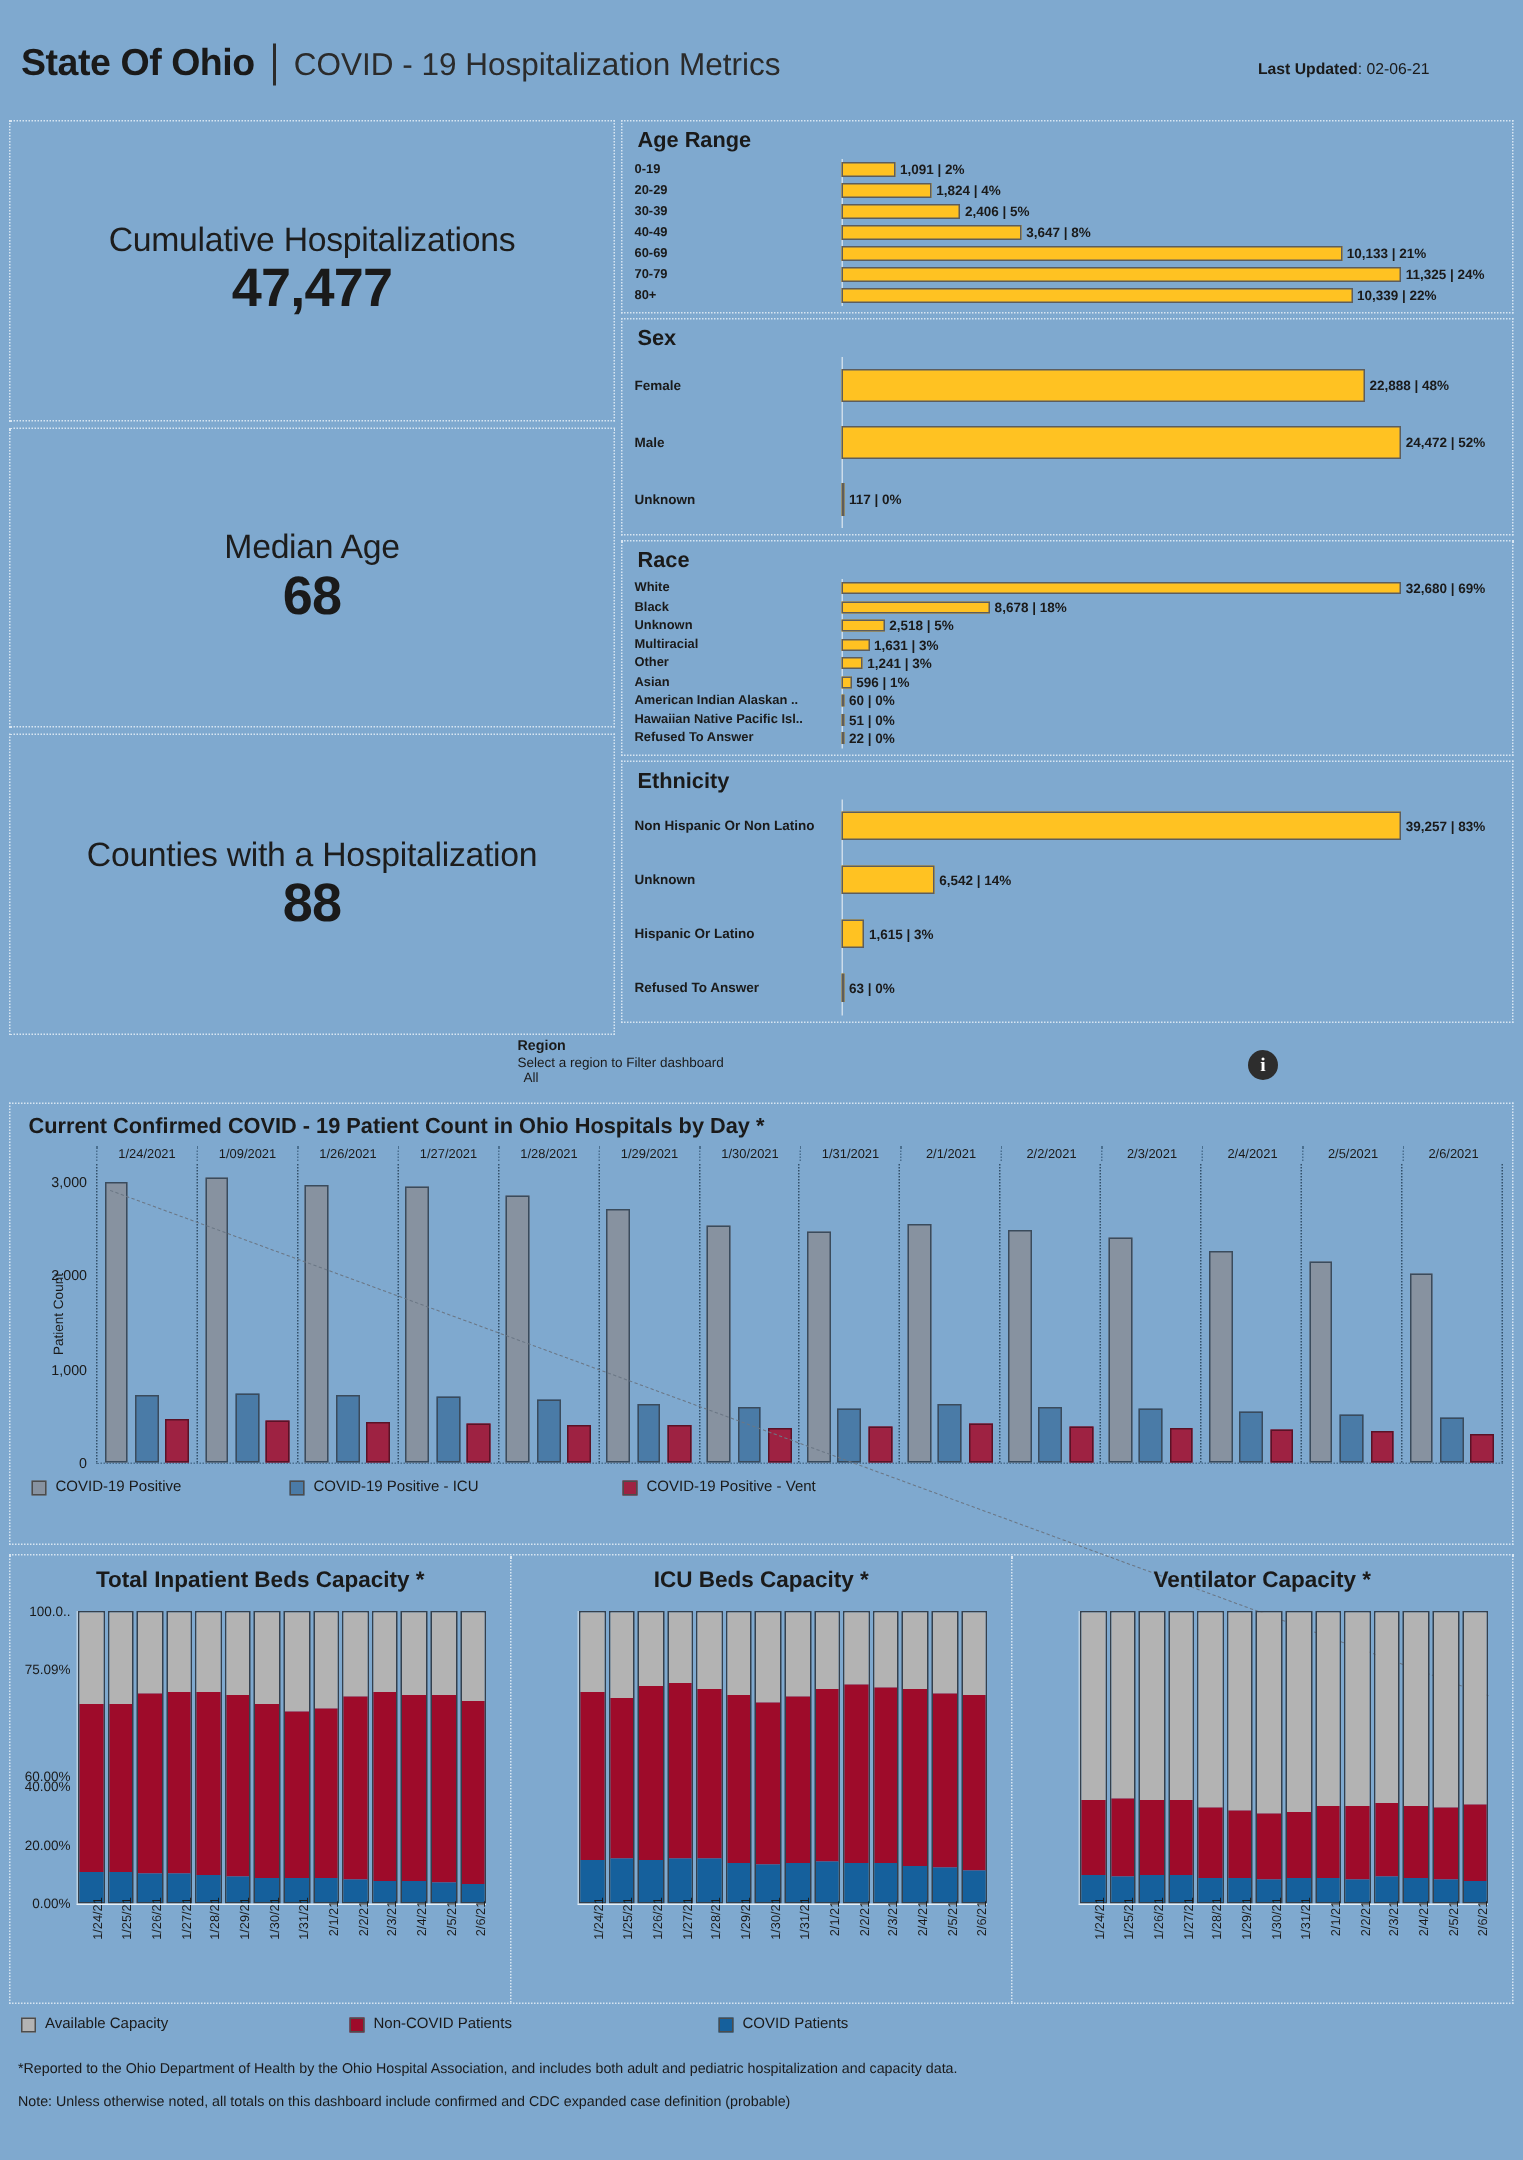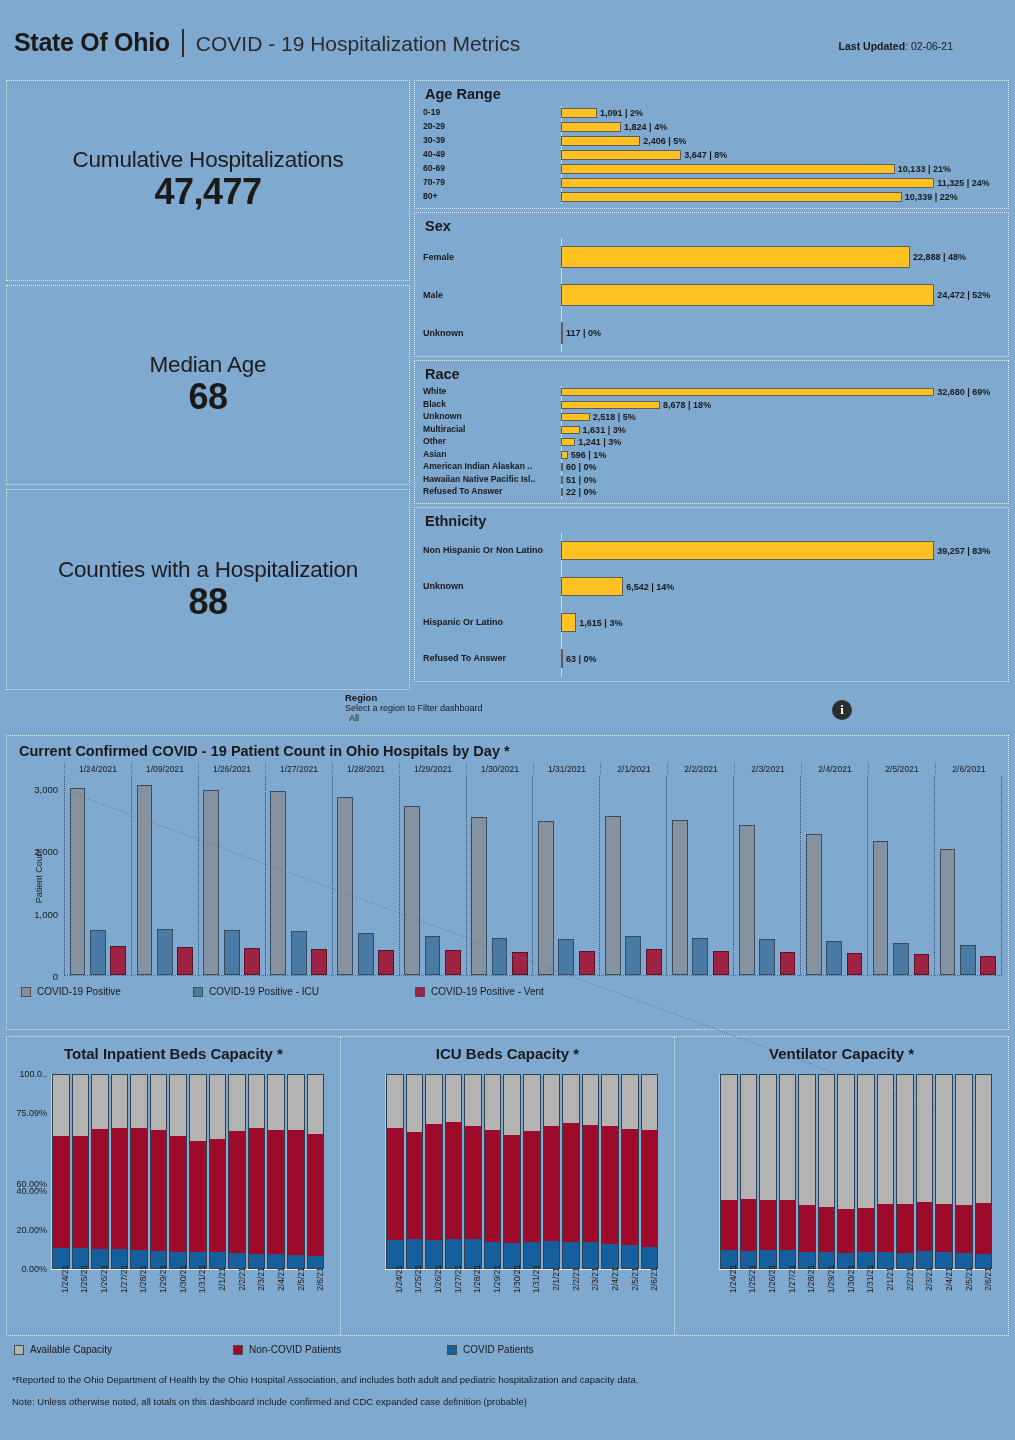--- a/index.html
+++ b/index.html
@@ -112,21 +112,21 @@
   .cap-xaxis .cx { flex:1; position:relative; }
   .cap-xaxis .cx span { position:absolute; left:50%; top:10px;
                         transform:translateX(-50%) rotate(-90deg); transform-origin:center top;
                         font-size:8.5px; white-space:nowrap; }
   .cap-axisline { position:absolute; left:44px; right:0; top:195px; height:1px; background:#e8f0f7; }
 
   
   #cap-legend { display:flex; margin:8px 0 0 14px; font-size:10px; }
   #cap-legend .li { display:flex; align-items:center; }
   #cap-legend .li:nth-child(1) { width:219px; }
-  #cap-legend .li:nth-child(2) { width:214px; }
+  #cap-legend .li:nth-child(2) { width:246px; }
   #notes { margin:14px 0 0 12px; font-size:9.5px; line-height:2.3; }
 </style>
 </head>
 <body>
 
 <div id="header">
   <div id="title-wrap">
     <span id="title-state">State Of Ohio</span>
     <span id="title-div"></span>
     <span id="title-rest">COVID - 19 Hospitalization Metrics</span>

